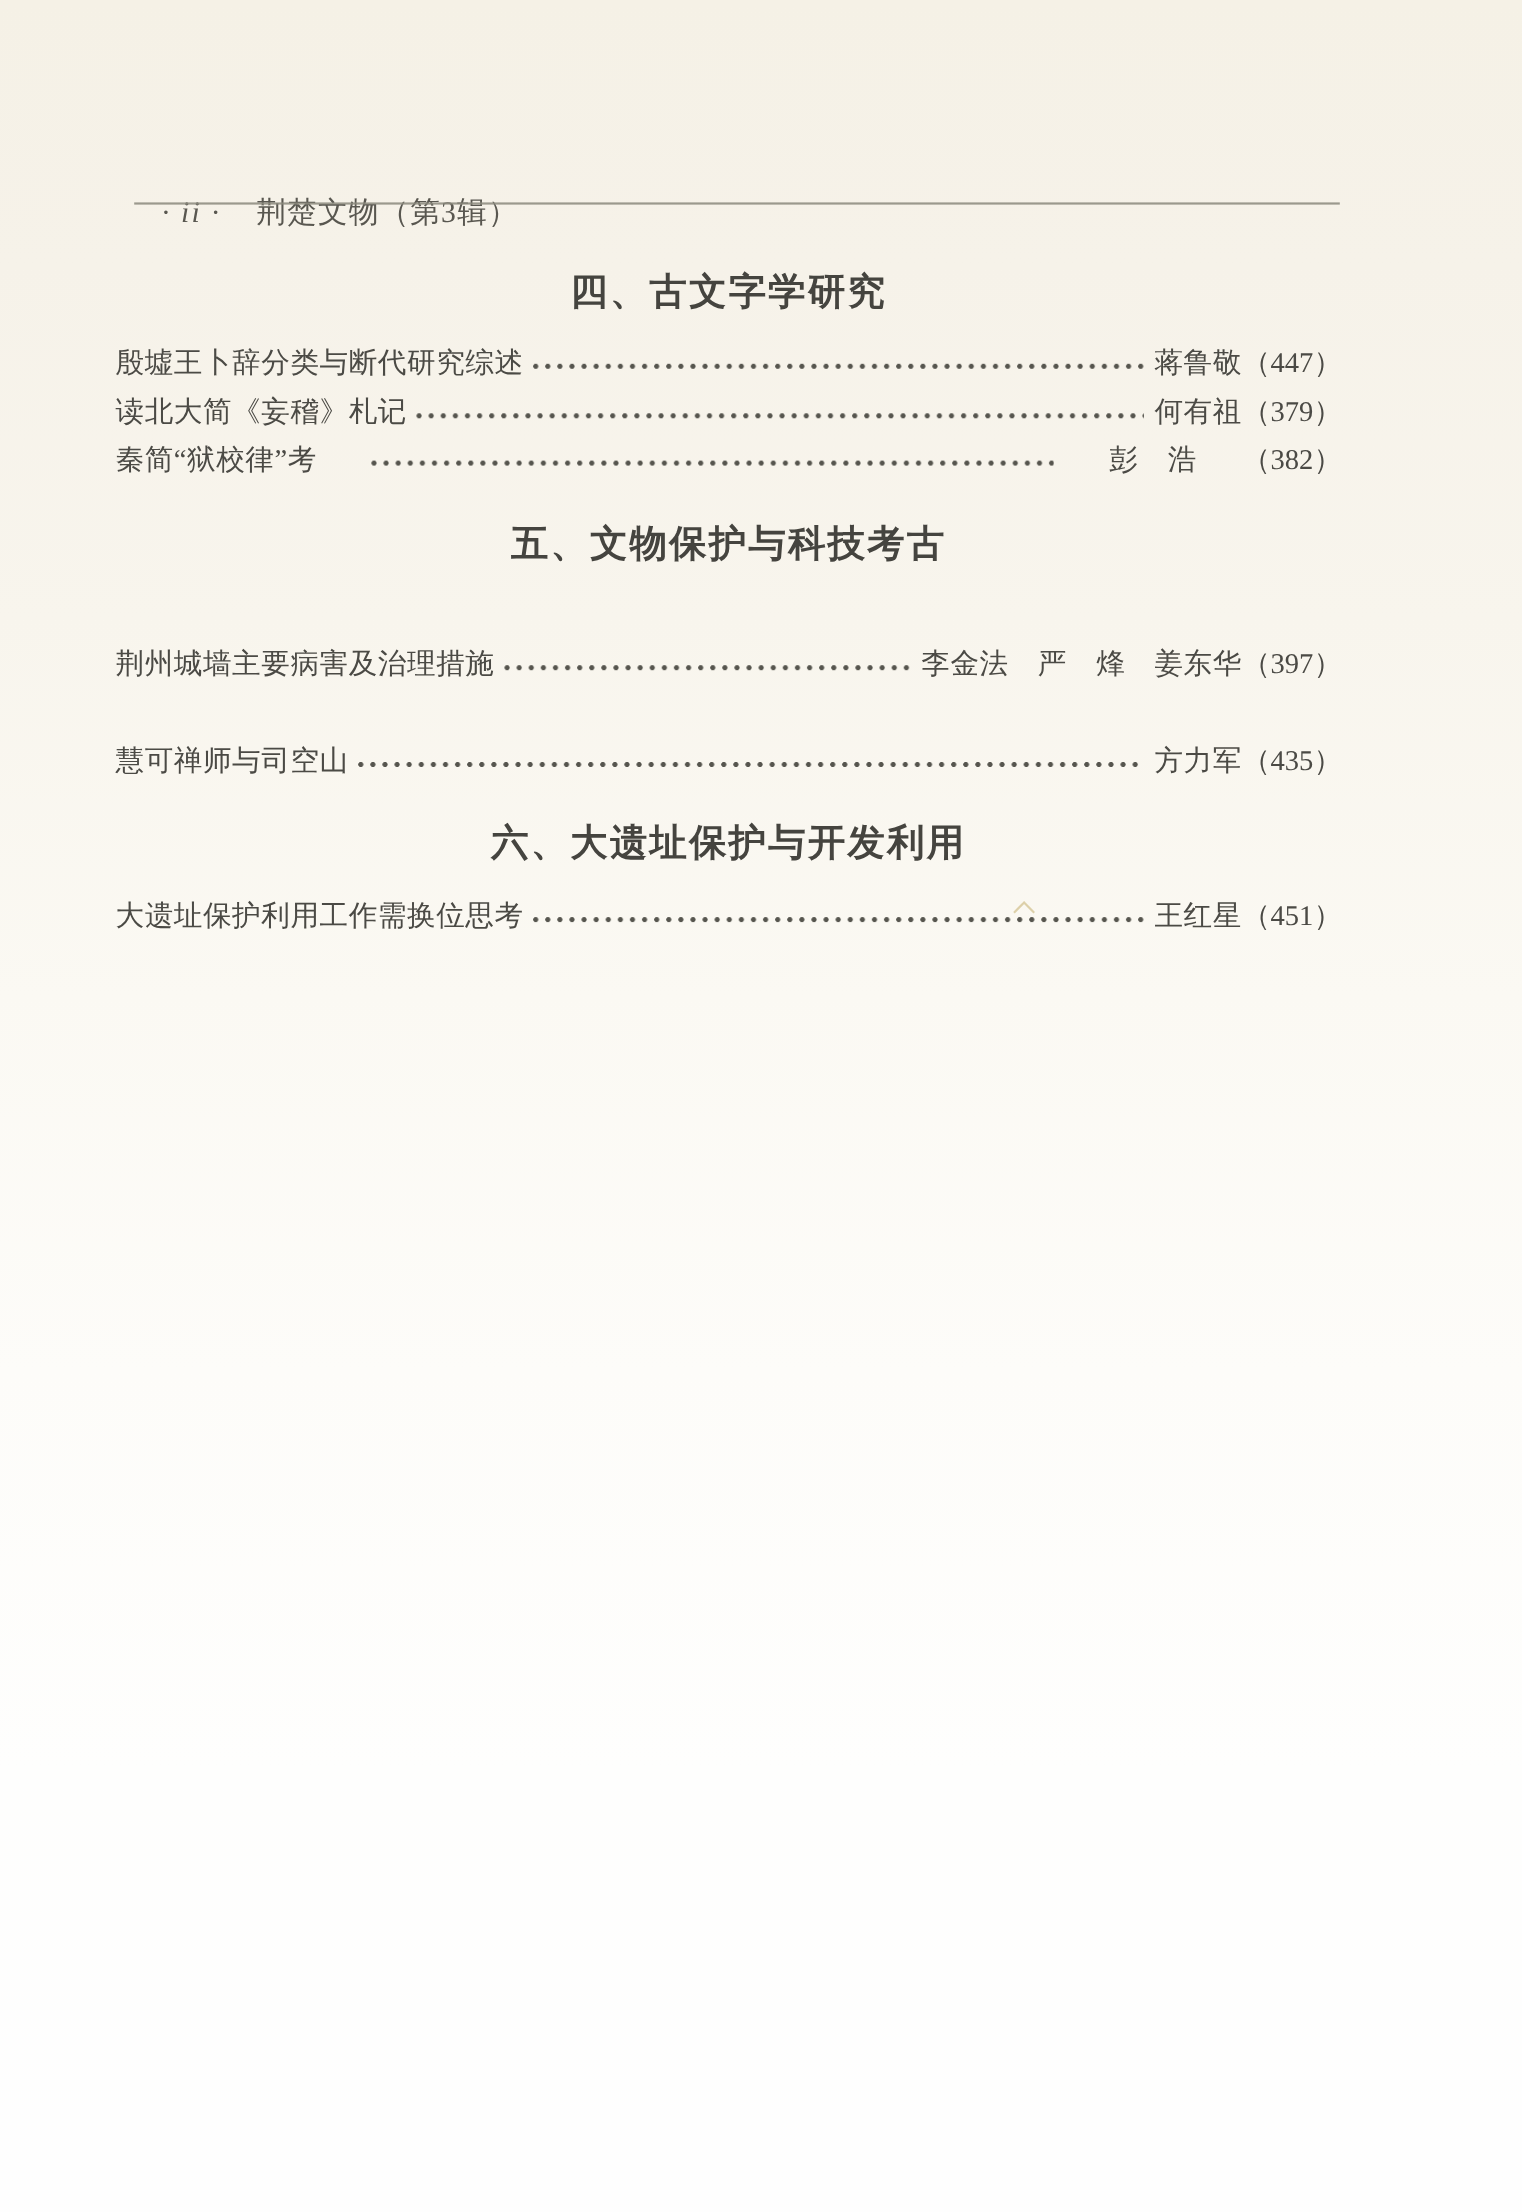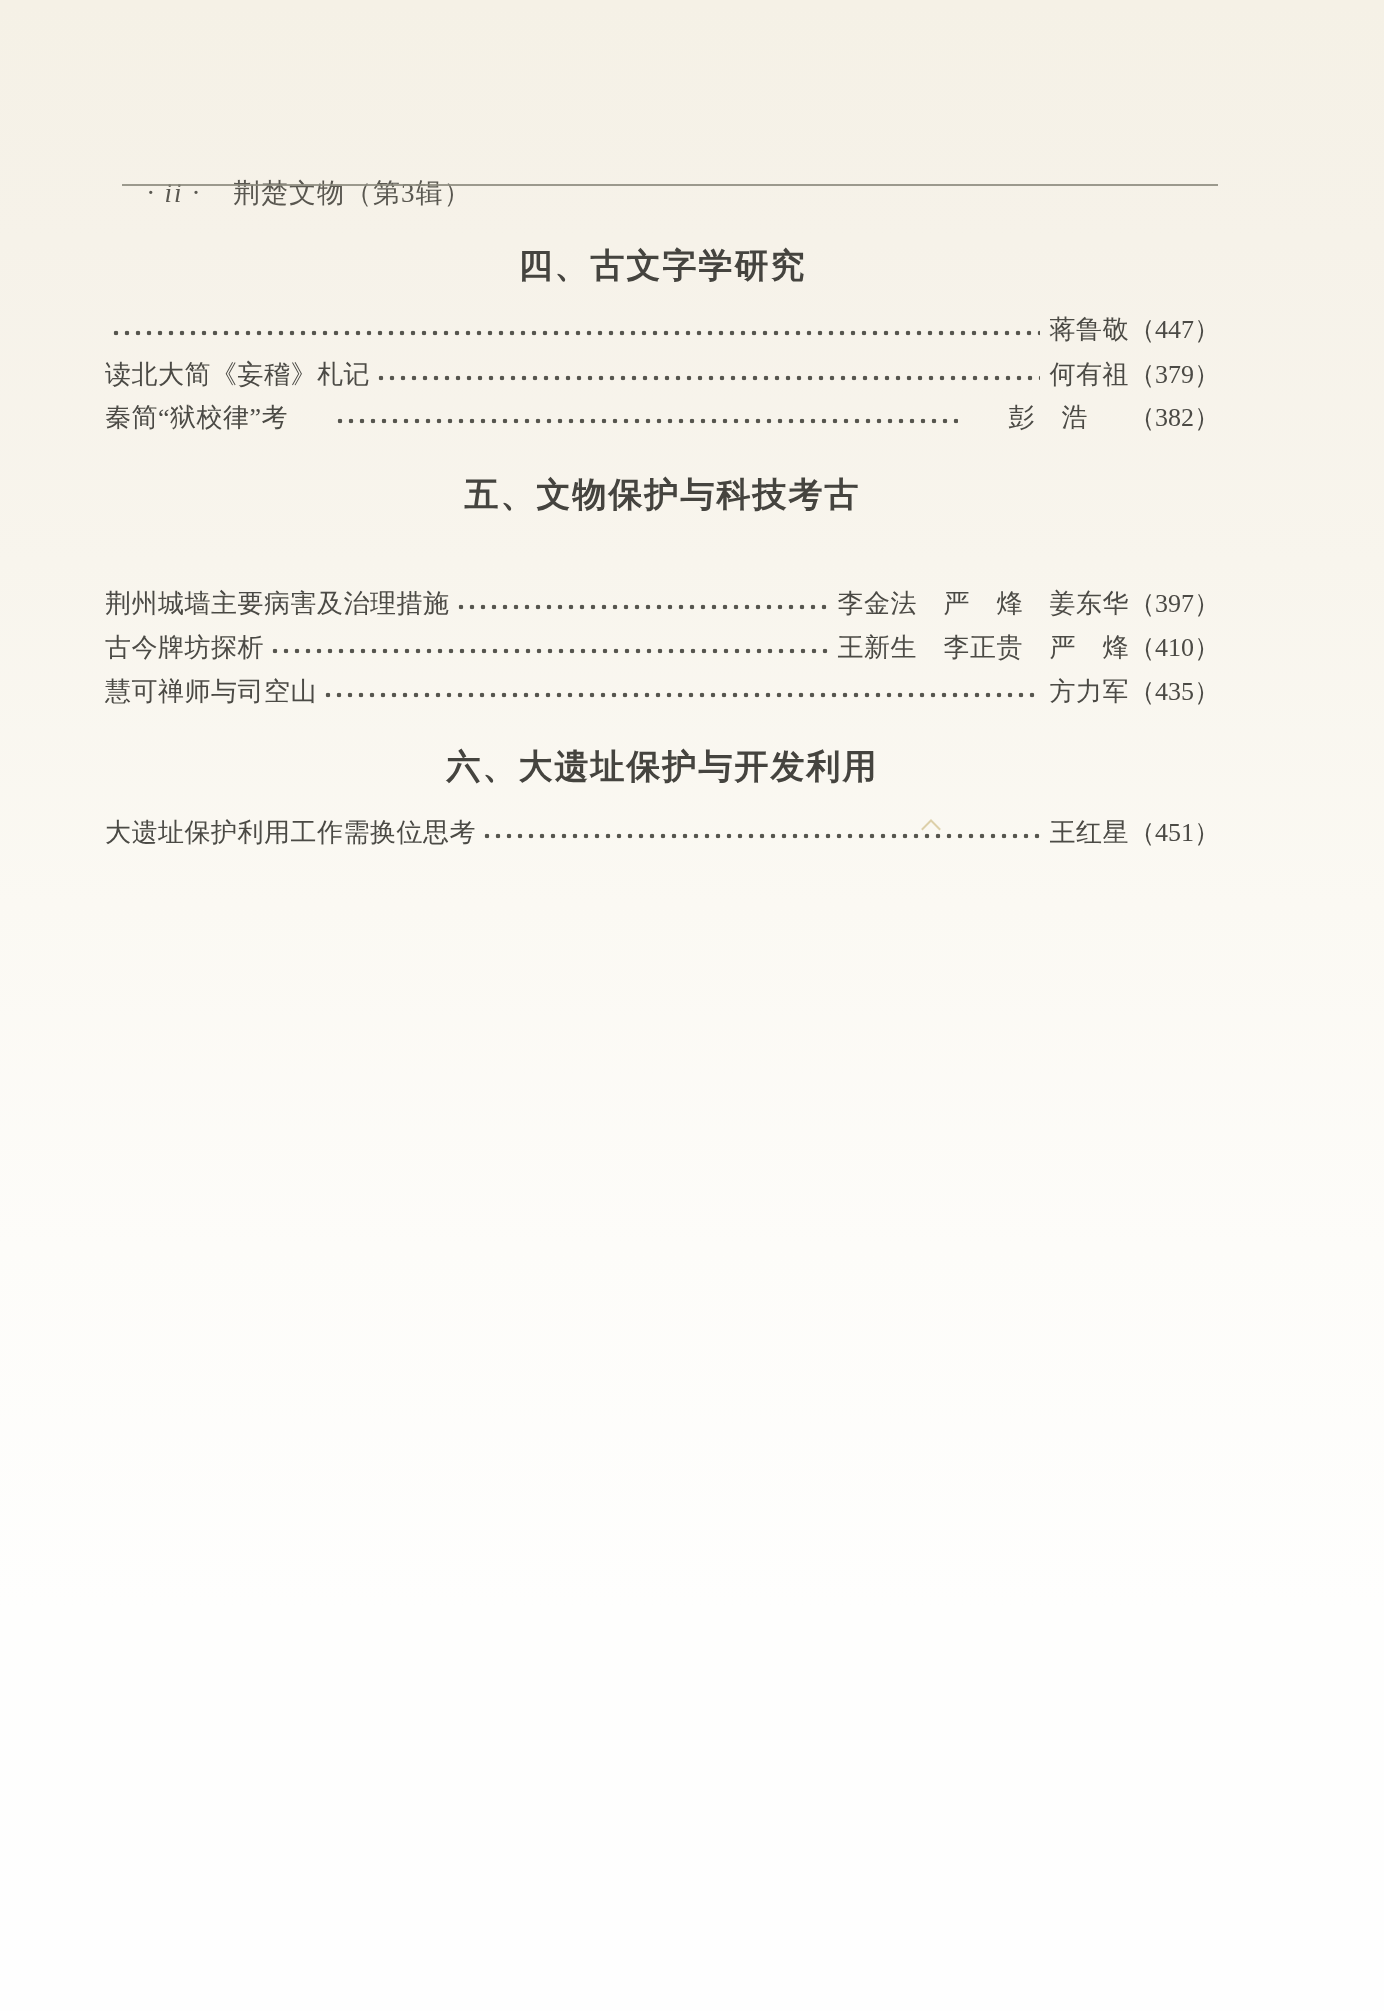--- a/index.html
+++ b/index.html
@@ -134,20 +134,21 @@
   <div class="running-header">
     <span class="page-marker">· ii ·</span><span class="book-title">荆楚文物（第3辑）</span>
   </div>
   <div class="header-rule"></div>
 
   <div class="toc">
 
     <div class="section-heading h-sec4">四、古文字学研究</div>
 
     <div class="toc-row r1">
+      <span class="entry-title">殷墟王卜辞分类与断代研究综述</span>
       <span class="dot-leader"></span>
       <span class="entry-authors">蒋鲁敬</span>
       <span class="entry-page">（447）</span>
     </div>
 
     <div class="toc-row r2">
       <span class="entry-title">读北大简《妄稽》札记</span>
       <span class="dot-leader"></span>
       <span class="entry-authors">何有祖</span>
       <span class="entry-page">（379）</span>
@@ -163,26 +164,20 @@
     <div class="section-heading h-sec5">五、文物保护与科技考古</div>
 
 
     <div class="toc-row r5">
       <span class="entry-title">荆州城墙主要病害及治理措施</span>
       <span class="dot-leader"></span>
       <span class="entry-authors">李金法　严　烽　姜东华</span>
       <span class="entry-page">（397）</span>
     </div>
 
-    <div class="toc-row r6">
-      <span class="entry-title">古今牌坊探析</span>
-      <span class="dot-leader"></span>
-      <span class="entry-authors">王新生　李正贵　严　烽</span>
-      <span class="entry-page">（410）</span>
-    </div>
 
     <div class="toc-row r7">
       <span class="entry-title">慧可禅师与司空山</span>
       <span class="dot-leader"></span>
       <span class="entry-authors">方力军</span>
       <span class="entry-page">（435）</span>
     </div>
 
     <div class="section-heading h-sec6">六、大遗址保护与开发利用</div>
 

